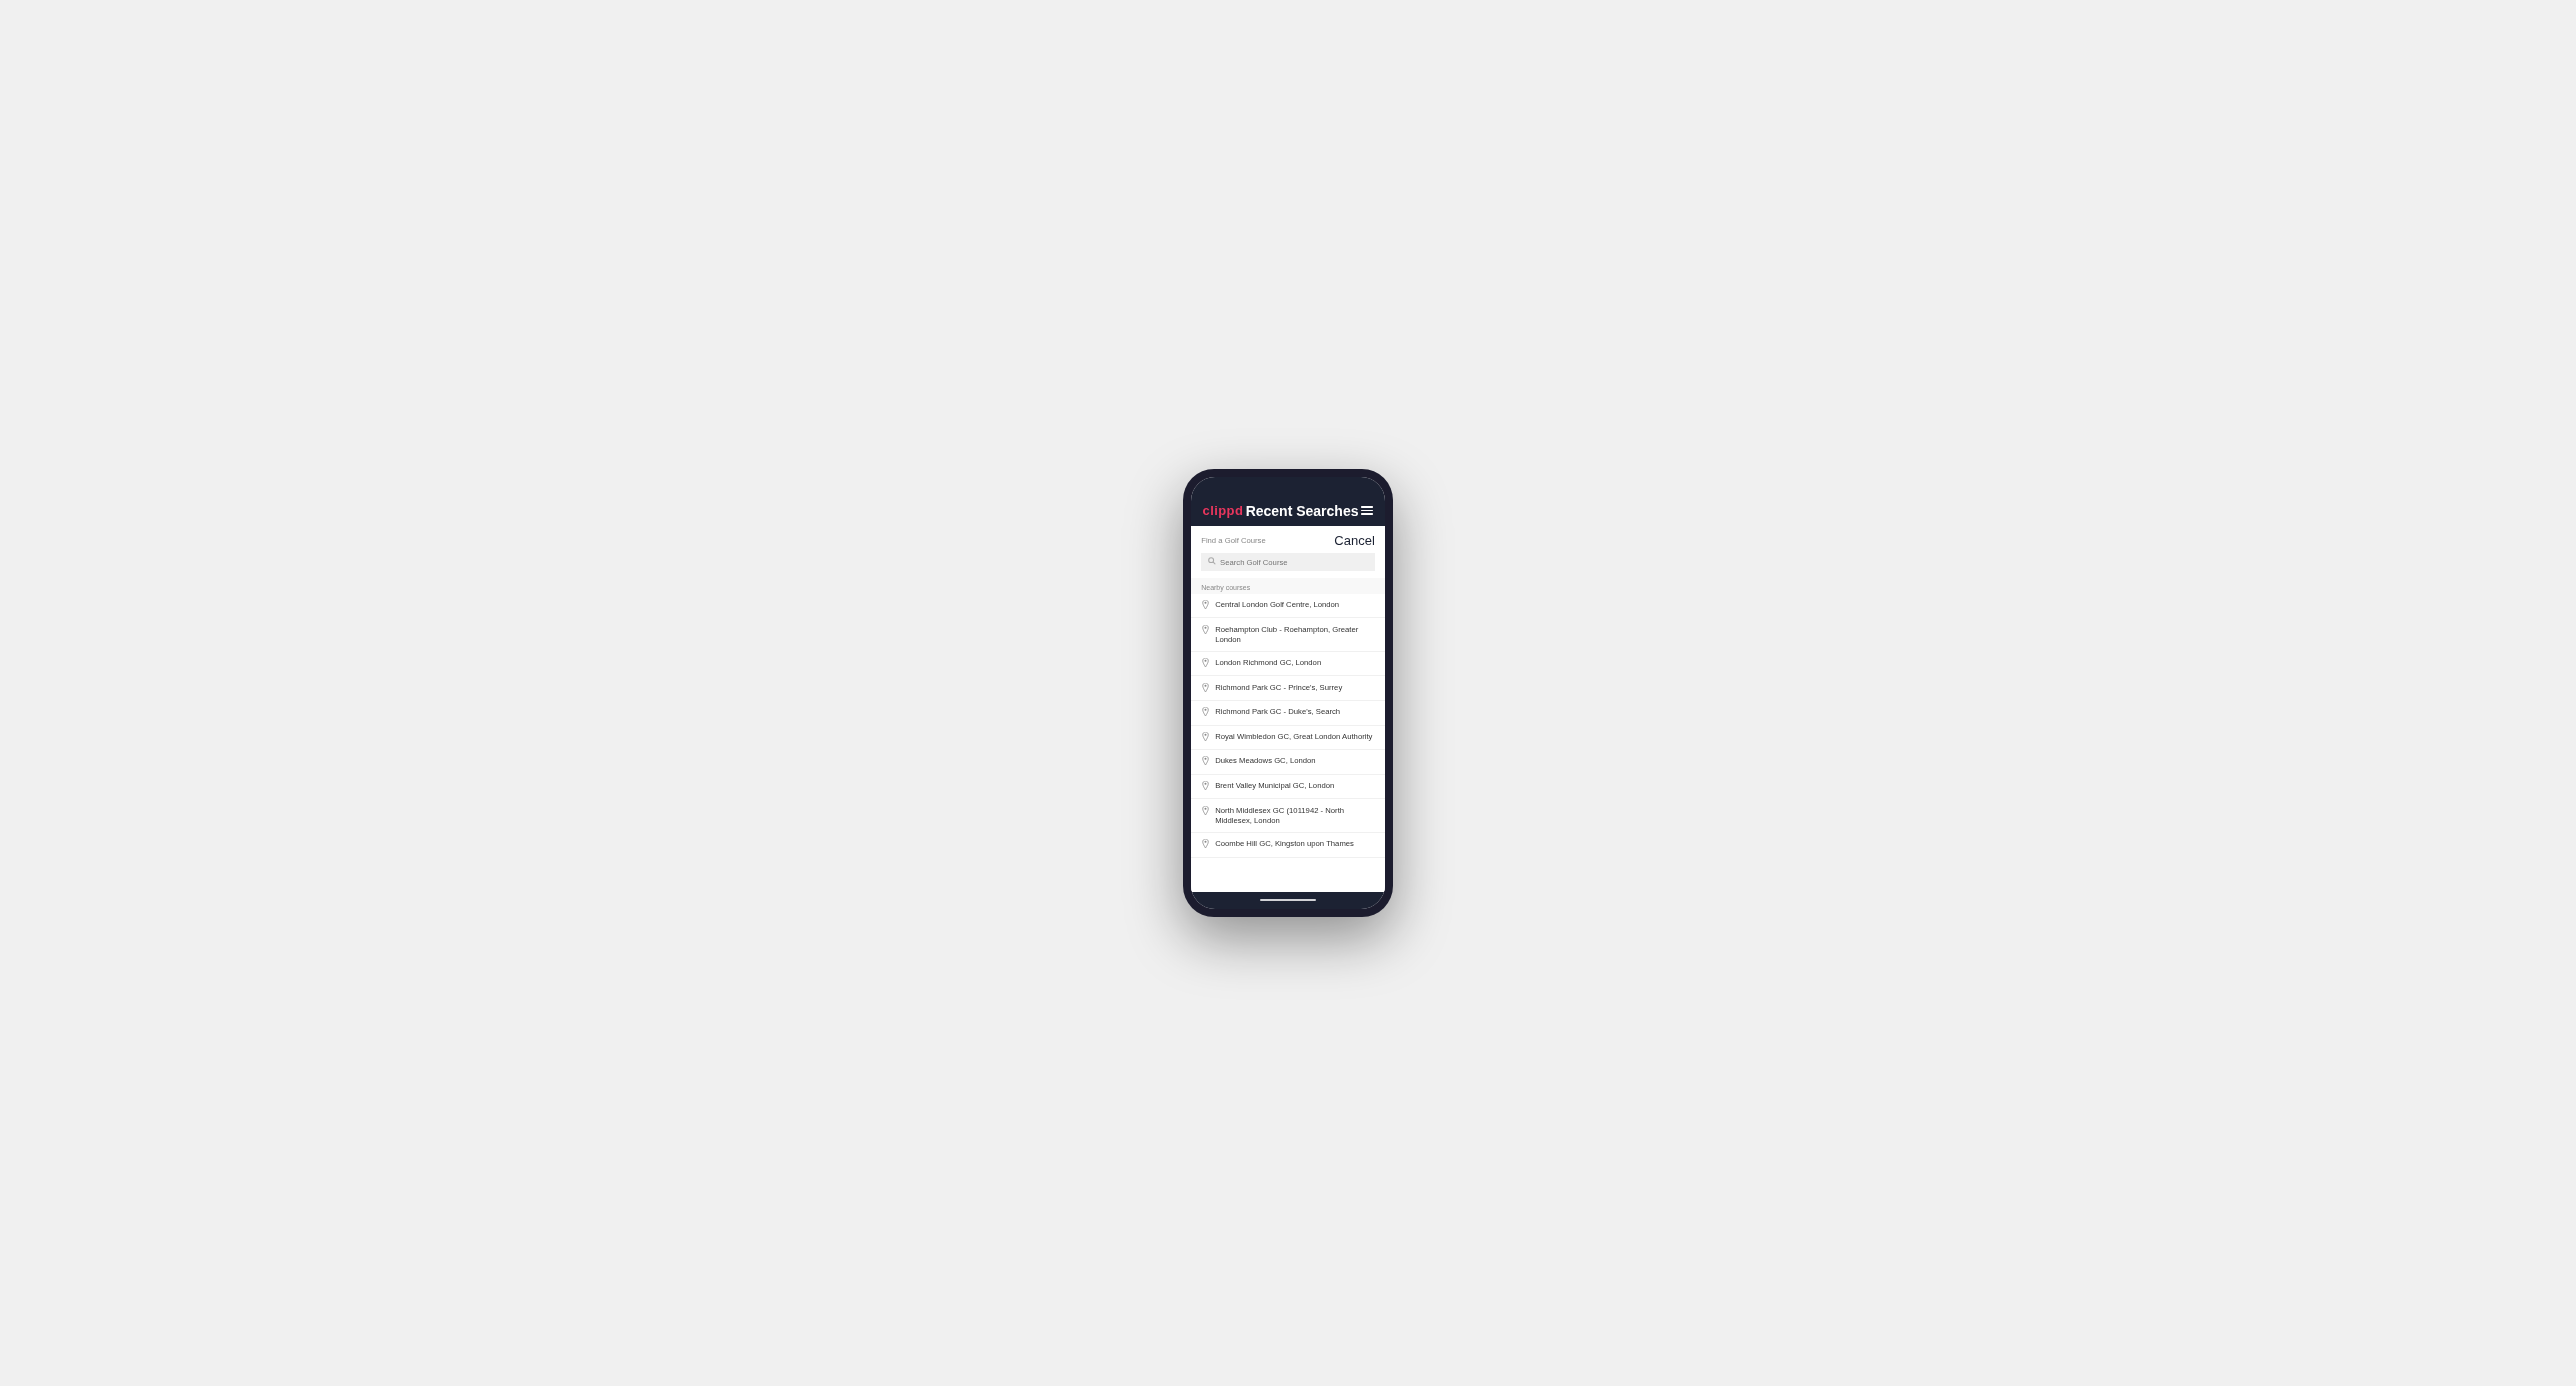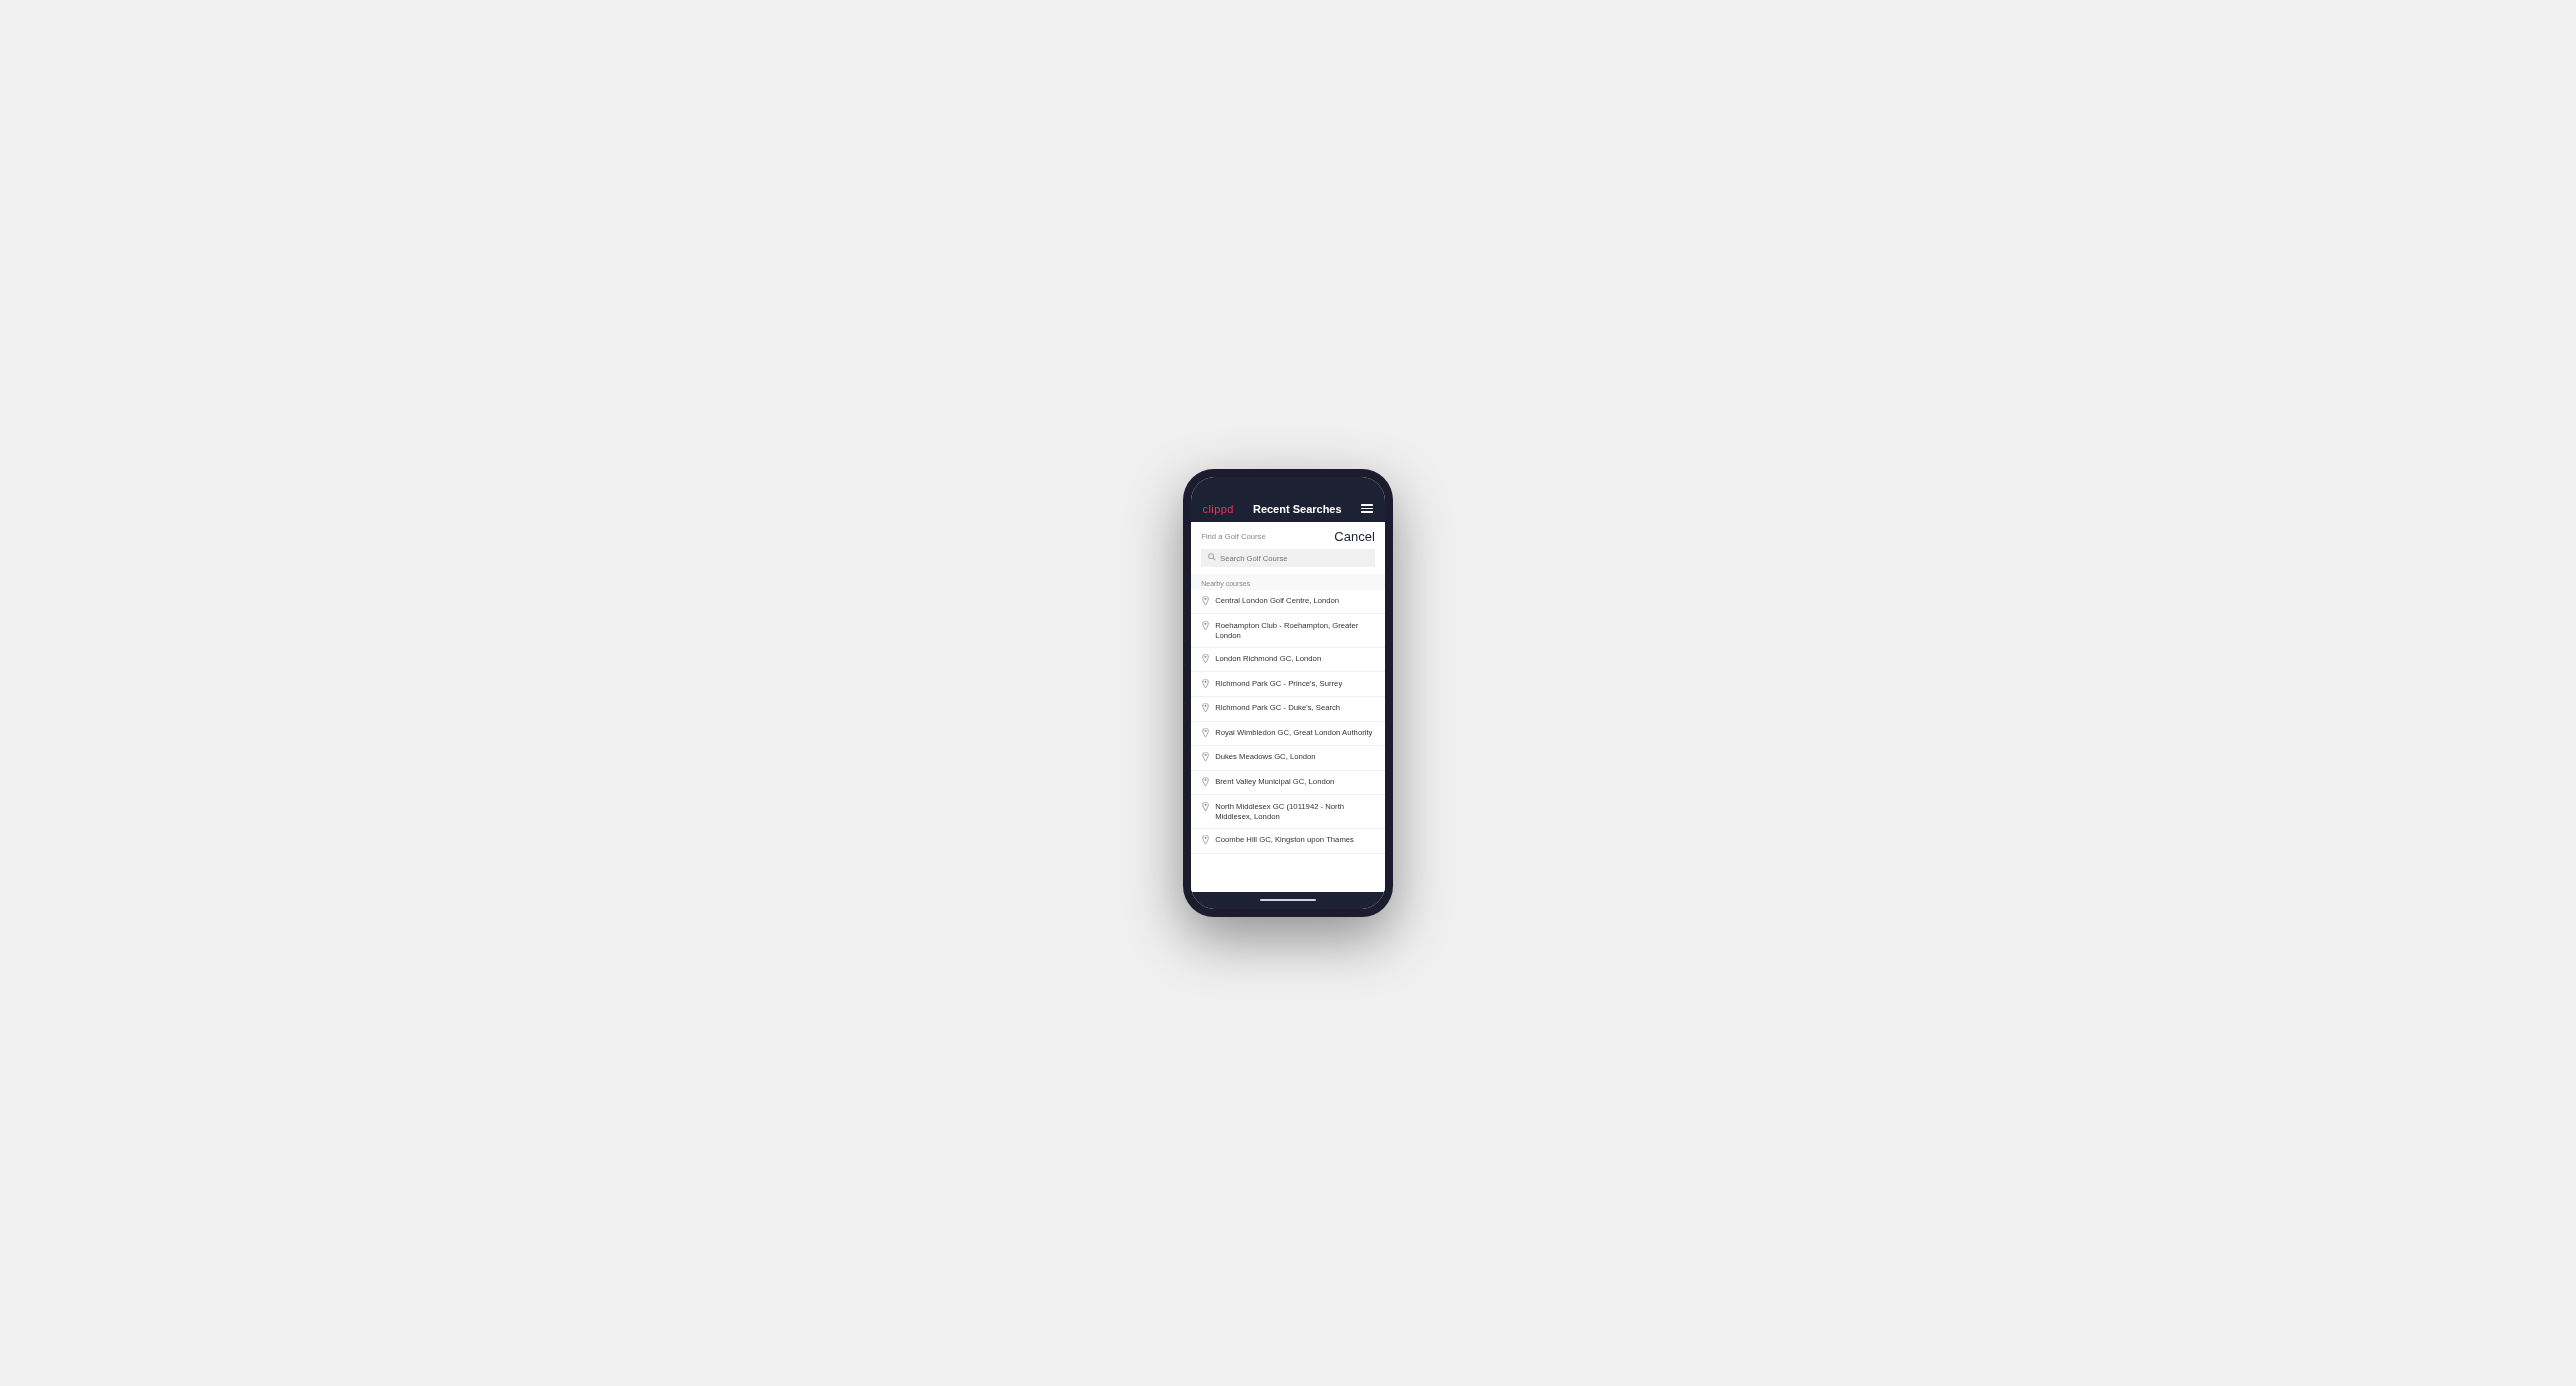--- a/index.html
+++ b/index.html
@@ -45,28 +45,28 @@
     
     .app-header {
       background: #1c2233;
       padding: 5.6px 11.2px 7px;
       display: flex;
       align-items: center;
       justify-content: space-between;
     }
 
     .app-logo {
-      font-size: 11px;
-      font-weight: 400;
+      font-size: 13px;
+      font-weight: 700;
       color: #e8365d;
       letter-spacing: 0.4px;
     }
 
     .header-title {
-      font-size: 11px;
+      font-size: 14px;
       font-weight: 600;
       color: #ffffff;
     }
 
     .hamburger-icon {
       display: flex;
       flex-direction: column;
       gap: 2.1px;
       cursor: pointer;
     }

